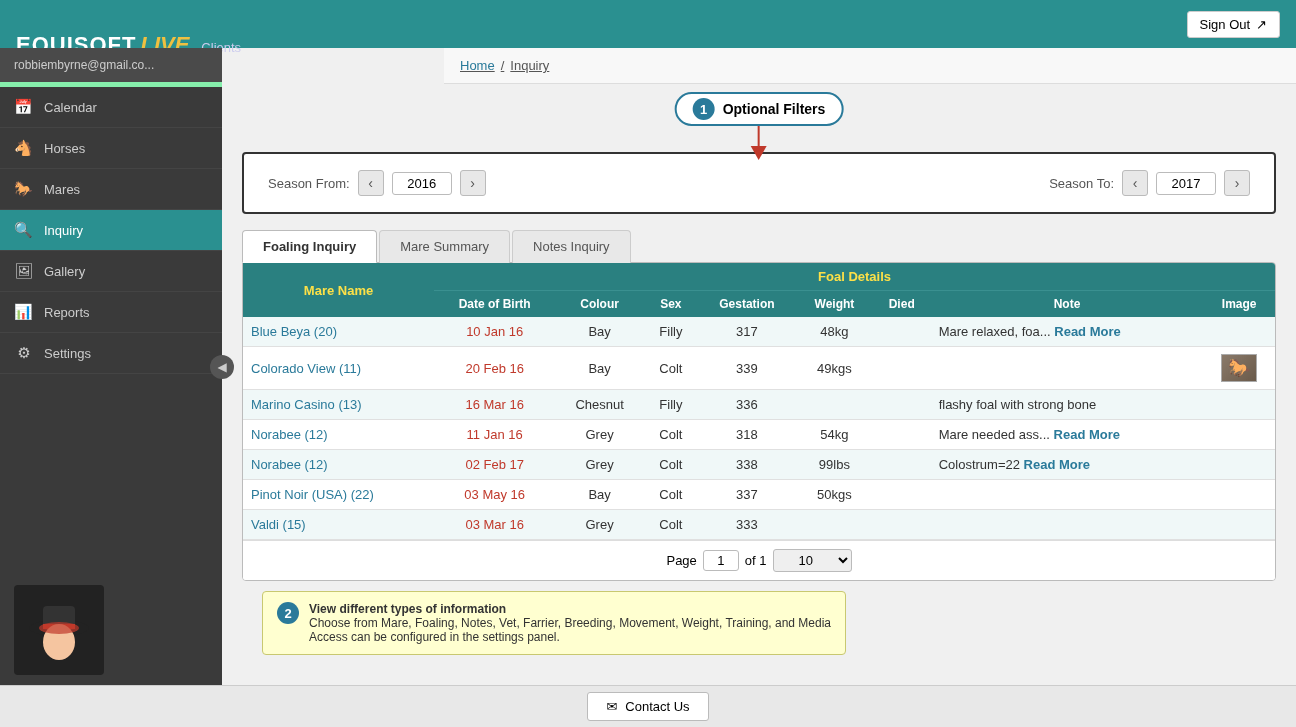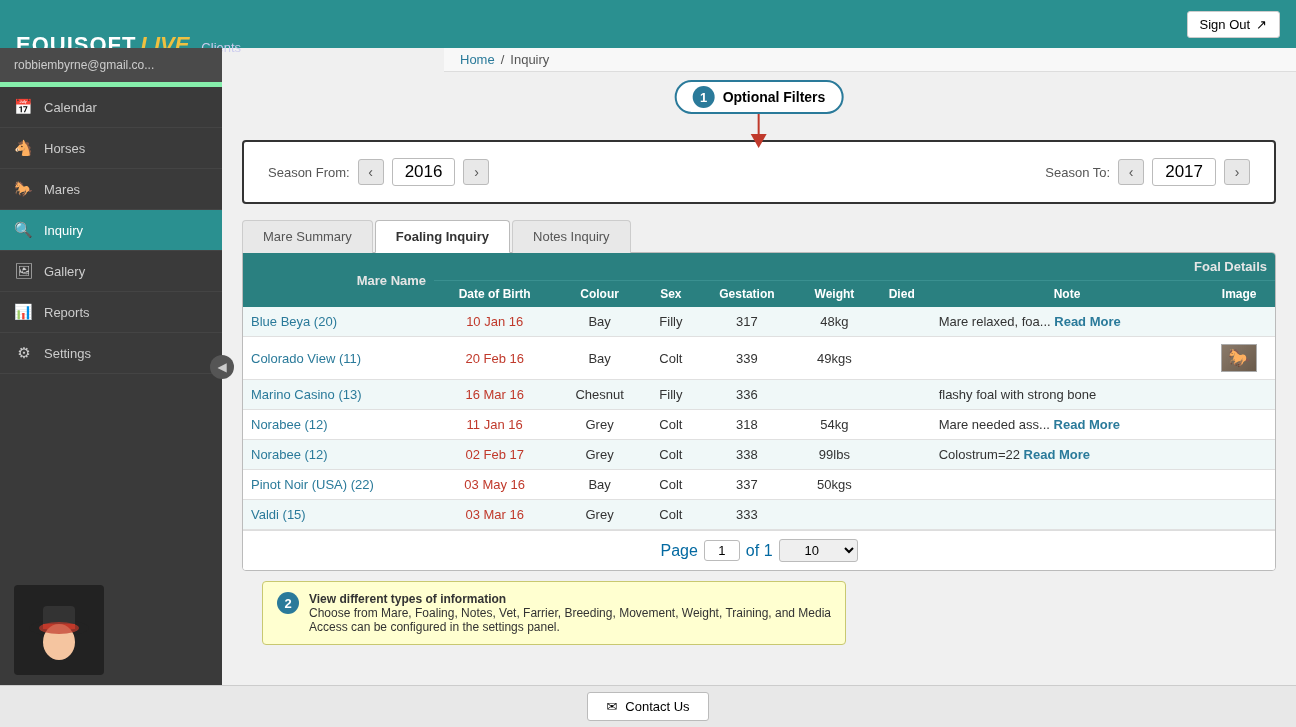--- a/index.html
+++ b/index.html
@@ -22,27 +22,28 @@
     .sign-out-btn {
       background: white; border: 1px solid #ccc; border-radius: 3px;
       padding: 5px 12px; cursor: pointer; font-size: 13px; display: flex; align-items: flex-end; gap: 6px;
     }
 
     
     .breadcrumb-bar {
       background: #f8f8f8;
       border-bottom: 1px solid #ddd;
       padding: 0 16px;
-      height: 24px;
+      height: 36px;
       display: flex;
       align-items: center;
       gap: 6px;
       color: #555;
       flex-shrink: 0;
       margin-left: 222px;
+      text-decoration: underline;
     }
     .breadcrumb-bar a { color: #2a7a9a; text-decoration: none; }
 
     
     .main-layout {
       display: flex;
       flex: 1;
       overflow: hidden;
     }
 
@@ -189,21 +190,21 @@
       justify-content: center;
       cursor: pointer;
       font-size: 14px;
       color: #555;
     }
     .year-display {
       border: 1px solid #bbb;
       border-radius: 3px;
       padding: 3px 12px;
       background: white;
-      font-size: 17px;
+      font-size: 13px;
       min-width: 60px;
       text-align: center;
     }
     .filter-spacer { flex: 1; }
 
     
     .tabs-container {
       margin-top: 16px;
       display: flex;
       gap: 2px;
@@ -235,22 +236,22 @@
       border-radius: 0 4px 4px 4px;
       overflow: hidden;
       margin-top: -1px;
     }
     .data-table {
       width: 100%;
       border-collapse: collapse;
     }
     .data-table thead tr.group-header th {
       background: #2a8080;
-      color: #e5e5e5;
-      text-align: right;
+      color: #fde047;
+      text-align: center;
       padding: 6px 8px;
       font-size: 13px;
       font-weight: bold;
     }
     .data-table thead tr.col-header th {
       background: #2a8080;
       color: white;
       text-align: center;
       padding: 6px 8px;
       font-size: 12px;
@@ -282,21 +283,21 @@
     
     .pagination-bar {
       display: flex;
       align-items: center;
       justify-content: center;
       gap: 6px;
       padding: 8px;
       border-top: 1px solid #ddd;
       background: white;
     }
-    .pagination-bar span { font-size: 16px; color: #0369a1; }
+    .pagination-bar span { font-size: 13px; color: #000000; }
     .page-input {
       border: 1px solid #bbb;
       border-radius: 3px;
       width: 36px;
       text-align: center;
       padding: 2px 4px;
       font-size: 13px;
     }
     .per-page-select {
       border: 1px solid #bbb;
@@ -454,25 +455,25 @@
         <div class="filter-spacer"></div>
         <div class="filter-group">
           <span class="filter-label">Season To:</span>
           <button class="nav-btn">‹</button>
           <span class="year-display">2017</span>
           <button class="nav-btn">›</button>
         </div>
       </div>
 
       <div class="tabs-container">
+        <div class="tab active">
+          <span>Foaling Inquiry</span>
+        </div>
         <div class="tab">
           <span>Mare Summary</span>
-        </div>
-        <div class="tab active">
-          <span>Foaling Inquiry</span>
         </div>
         <div class="tab">
           <span>Notes Inquiry</span>
         </div>
       </div>
 
       <div class="table-container">
         <table class="data-table">
           <thead>
             <tr class="group-header">

